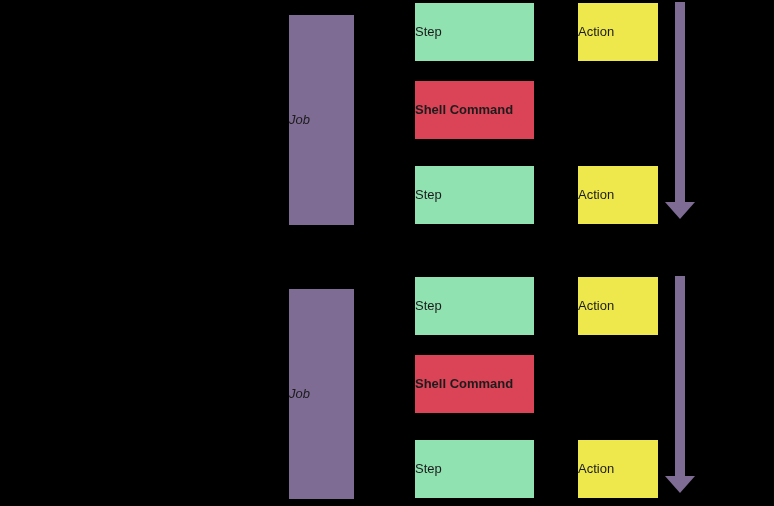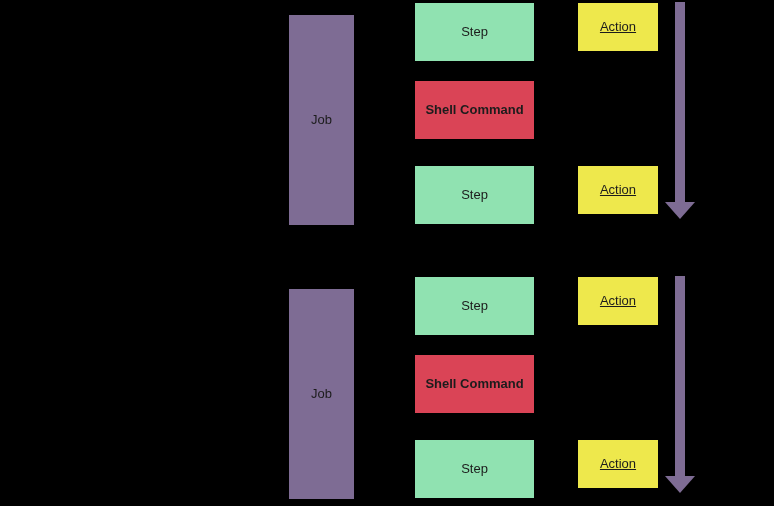--- a/index.html
+++ b/index.html
@@ -12,21 +12,20 @@
     width: 774px;
     height: 506px;
     background: var(--background, #000);
     overflow: hidden;
     font-family: "Liberation Sans", sans-serif;
   }
   .box {
     position: absolute;
     display: flex;
     align-items: center;
-    justify-content: center;
     text-align: center;
     font-size: 13px;
     line-height: 1.2;
     color: var(--text, #1c1c1c);
     box-sizing: border-box;
   }
   .event-box {
     left: 129px; top: 16px;
     width: 119px; height: 58px;
     background: var(--event, #a1d9f8);
@@ -36,37 +35,37 @@
     left: 0;
     width: 774px;
     height: 232px;
   }
   .section-1 { top: 0; }
   .section-2 { top: 274px; }
   .job-box {
     left: 289px; top: 15px;
     width: 65px; height: 210px;
     background: var(--job, #7e6c94);
+    font-style: italic;
   }
   .step-box {
     left: 415px;
     width: 119px; height: 58px;
     background: var(--step, #90e2b1);
   }
   .shell-box {
     background: var(--shell, #da4456);
   }
   .row-1 { top: 3px; }
   .row-2 { top: 81px; font-weight: bold; }
   .row-3 { top: 166px; }
   .action-box {
     left: 578px;
-    width: 80px; height: 48px;
+    width: 80px; height: 58px;
     background: var(--action, #eee84c);
-    text-decoration: underline;
   }
   .flow-arrow {
     position: absolute;
     left: 665px; top: 2px;
     width: 30px; height: 217px;
     color: var(--arrow, #7e6c94);
   }
   .flow-arrow svg { display: block; }
 </style>
 </head>

